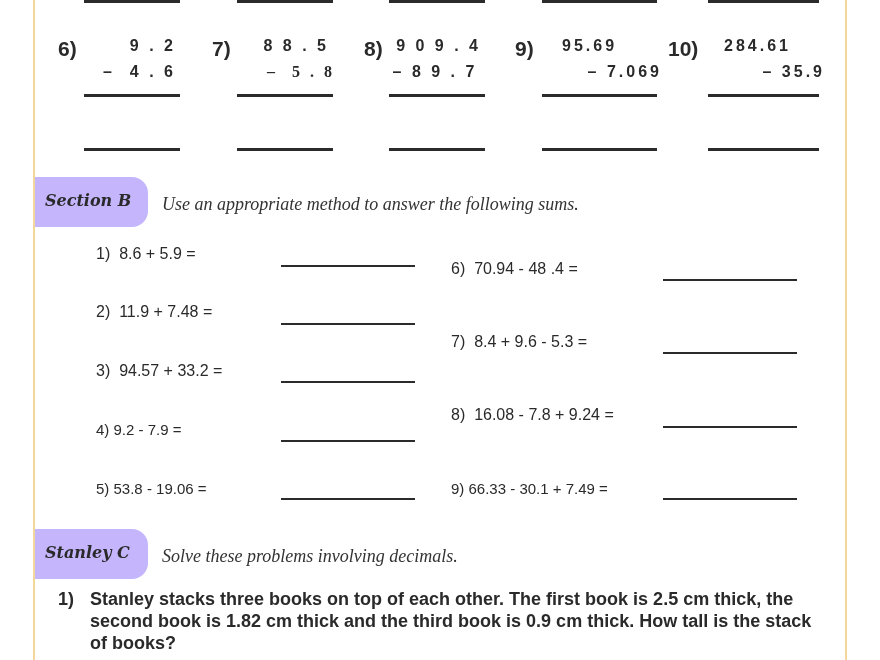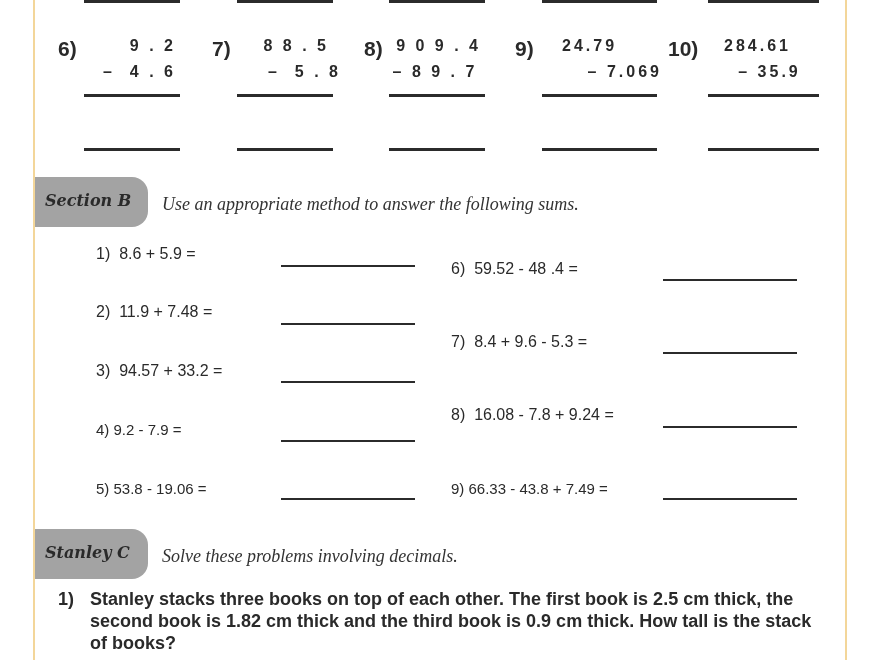--- a/index.html
+++ b/index.html
@@ -2,21 +2,21 @@
 <html><head>
 <meta charset="utf-8">
 <style>
   html,body{margin:0;padding:0;background:#fff;}
   body{width:880px;height:660px;position:relative;overflow:hidden;font-family:"Liberation Sans",sans-serif;color:#2a2a2a;}
   .border-l{position:absolute;left:33px;top:0;width:2px;height:660px;background:#f3d69a;}
   .border-r{position:absolute;left:845px;top:0;width:2px;height:660px;background:#f3d69a;}
   .line{position:absolute;height:3px;background:#2b2b2b;}
   .vnum{position:absolute;font-weight:bold;font-size:21px;letter-spacing:0;}
   .vval{position:absolute;font-weight:bold;font-size:16px;letter-spacing:3px;text-align:right;white-space:pre;}
-  .sec-label{position:absolute;left:35px;height:50px;width:113px;background:#a3a3a3;border-radius:0 16px 16px 0;}
+  .sec-label{position:absolute;left:35px;height:50px;width:113px;background:#c4b5fd;border-radius:0 16px 16px 0;}
   .sec-label span{position:absolute;left:10px;top:14px;font-family:"DejaVu Serif",serif;font-style:italic;font-weight:bold;font-size:16px;color:#2a2a2a;}
   .sec-instr{position:absolute;left:162px;font-family:"Liberation Serif",serif;font-style:italic;font-size:18px;color:#333;}
   .q{position:absolute;font-weight:normal;font-size:16px;white-space:pre;}
   .q.small{font-size:15px;}
   .aline{position:absolute;height:2px;background:#2b2b2b;width:134px;}
   .prob{position:absolute;left:58px;top:588px;font-weight:bold;font-size:18px;line-height:22px;width:780px;}
   .prob .n{position:absolute;left:0;top:0;}
   .prob .t{position:absolute;left:32px;top:0;width:740px;}
 </style>
 </head>
@@ -33,39 +33,39 @@
 
 <div>
   <span class="vnum" style="left:58px;top:37px;">6)</span>
   <span class="vval" style="left:84px;top:37px;width:92px;">9 . 2</span>
   <span class="vval" style="left:84px;top:63px;width:92px;">–  4 . 6</span>
   <div class="line" style="left:84px;top:94px;width:96px;"></div>
   <div class="line" style="left:84px;top:148px;width:96px;"></div>
 
   <span class="vnum" style="left:212px;top:37px;">7)</span>
   <span class="vval" style="left:237px;top:37px;width:92px;">8 8 . 5</span>
-  <span class="vval" style="left:249px;top:63px;width:92px;">–  5 . 8</span>
+  <span class="vval" style="left:243px;top:63px;width:92px;font-family:Liberation Serif, serif;">–  5 . 8</span>
   <div class="line" style="left:237px;top:94px;width:96px;"></div>
   <div class="line" style="left:237px;top:148px;width:96px;"></div>
 
   <span class="vnum" style="left:364px;top:37px;">8)</span>
   <span class="vval" style="left:389px;top:37px;width:92px;">9 0 9 . 4</span>
   <span class="vval" style="left:389px;top:63px;width:92px;text-align:center;">– 8 9 . 7</span>
   <div class="line" style="left:389px;top:94px;width:96px;"></div>
   <div class="line" style="left:389px;top:148px;width:96px;"></div>
 
   <span class="vnum" style="left:515px;top:37px;">9)</span>
-  <span class="vval" style="left:542px;top:37px;width:92px;text-align:left;padding-left:20px;">24.79</span>
+  <span class="vval" style="left:542px;top:37px;width:92px;text-align:left;padding-left:20px;">95.69</span>
   <span class="vval" style="left:542px;top:63px;width:115px;text-align:right;padding-left:5px;">– 7.069</span>
   <div class="line" style="left:542px;top:94px;width:115px;"></div>
   <div class="line" style="left:542px;top:148px;width:115px;"></div>
 
   <span class="vnum" style="left:668px;top:37px;">10)</span>
   <span class="vval" style="left:708px;top:37px;width:111px;text-align:left;padding-left:16px;">284.61</span>
-  <span class="vval" style="left:708px;top:63px;width:111px;text-align:center;padding-left:6px;">– 35.9</span>
+  <span class="vval" style="left:708px;top:63px;width:111px;text-align:right;padding-left:6px;">– 35.9</span>
   <div class="line" style="left:708px;top:94px;width:111px;"></div>
   <div class="line" style="left:708px;top:148px;width:111px;"></div>
 </div>
 
 <div class="sec-label" style="top:177px;">
   <span>Section B</span>
 </div>
 <span class="sec-instr" style="top:194px;">Use an appropriate method to answer the following sums.</span>
 
 <div>
@@ -77,30 +77,30 @@
 
   <span class="q" style="left:96px;top:362px;"><span>3)</span>  <span>94.57 + 33.2 =</span></span>
   <div class="aline" style="left:281px;top:381px;"></div>
 
   <span class="q small" style="left:96px;top:421px;"><span>4)</span> <span>9.2 - 7.9 =</span></span>
   <div class="aline" style="left:281px;top:440px;"></div>
 
   <span class="q small" style="left:96px;top:480px;"><span>5)</span> <span>53.8 - 19.06 =</span></span>
   <div class="aline" style="left:281px;top:498px;"></div>
 
-  <span class="q" style="left:451px;top:260px;"><span>6)</span>  <span>59.52 - 48 .4 =</span></span>
+  <span class="q" style="left:451px;top:260px;"><span>6)</span>  <span>70.94 - 48 .4 =</span></span>
   <div class="aline" style="left:663px;top:279px;"></div>
 
   <span class="q" style="left:451px;top:333px;"><span>7)</span>  <span>8.4 + 9.6 - 5.3 =</span></span>
   <div class="aline" style="left:663px;top:352px;"></div>
 
   <span class="q" style="left:451px;top:406px;"><span>8)</span>  <span>16.08 - 7.8 + 9.24 =</span></span>
   <div class="aline" style="left:663px;top:426px;"></div>
 
-  <span class="q small" style="left:451px;top:480px;"><span>9)</span> <span>66.33 - 43.8 + 7.49 =</span></span>
+  <span class="q small" style="left:451px;top:480px;"><span>9)</span> <span>66.33 - 30.1 + 7.49 =</span></span>
   <div class="aline" style="left:663px;top:498px;"></div>
 </div>
 
 <div class="sec-label" style="top:529px;">
   <span>Stanley C</span>
 </div>
 <span class="sec-instr" style="top:546px;">Solve these problems involving decimals.</span>
 
 <div class="prob">
   <span class="n">1)</span>

